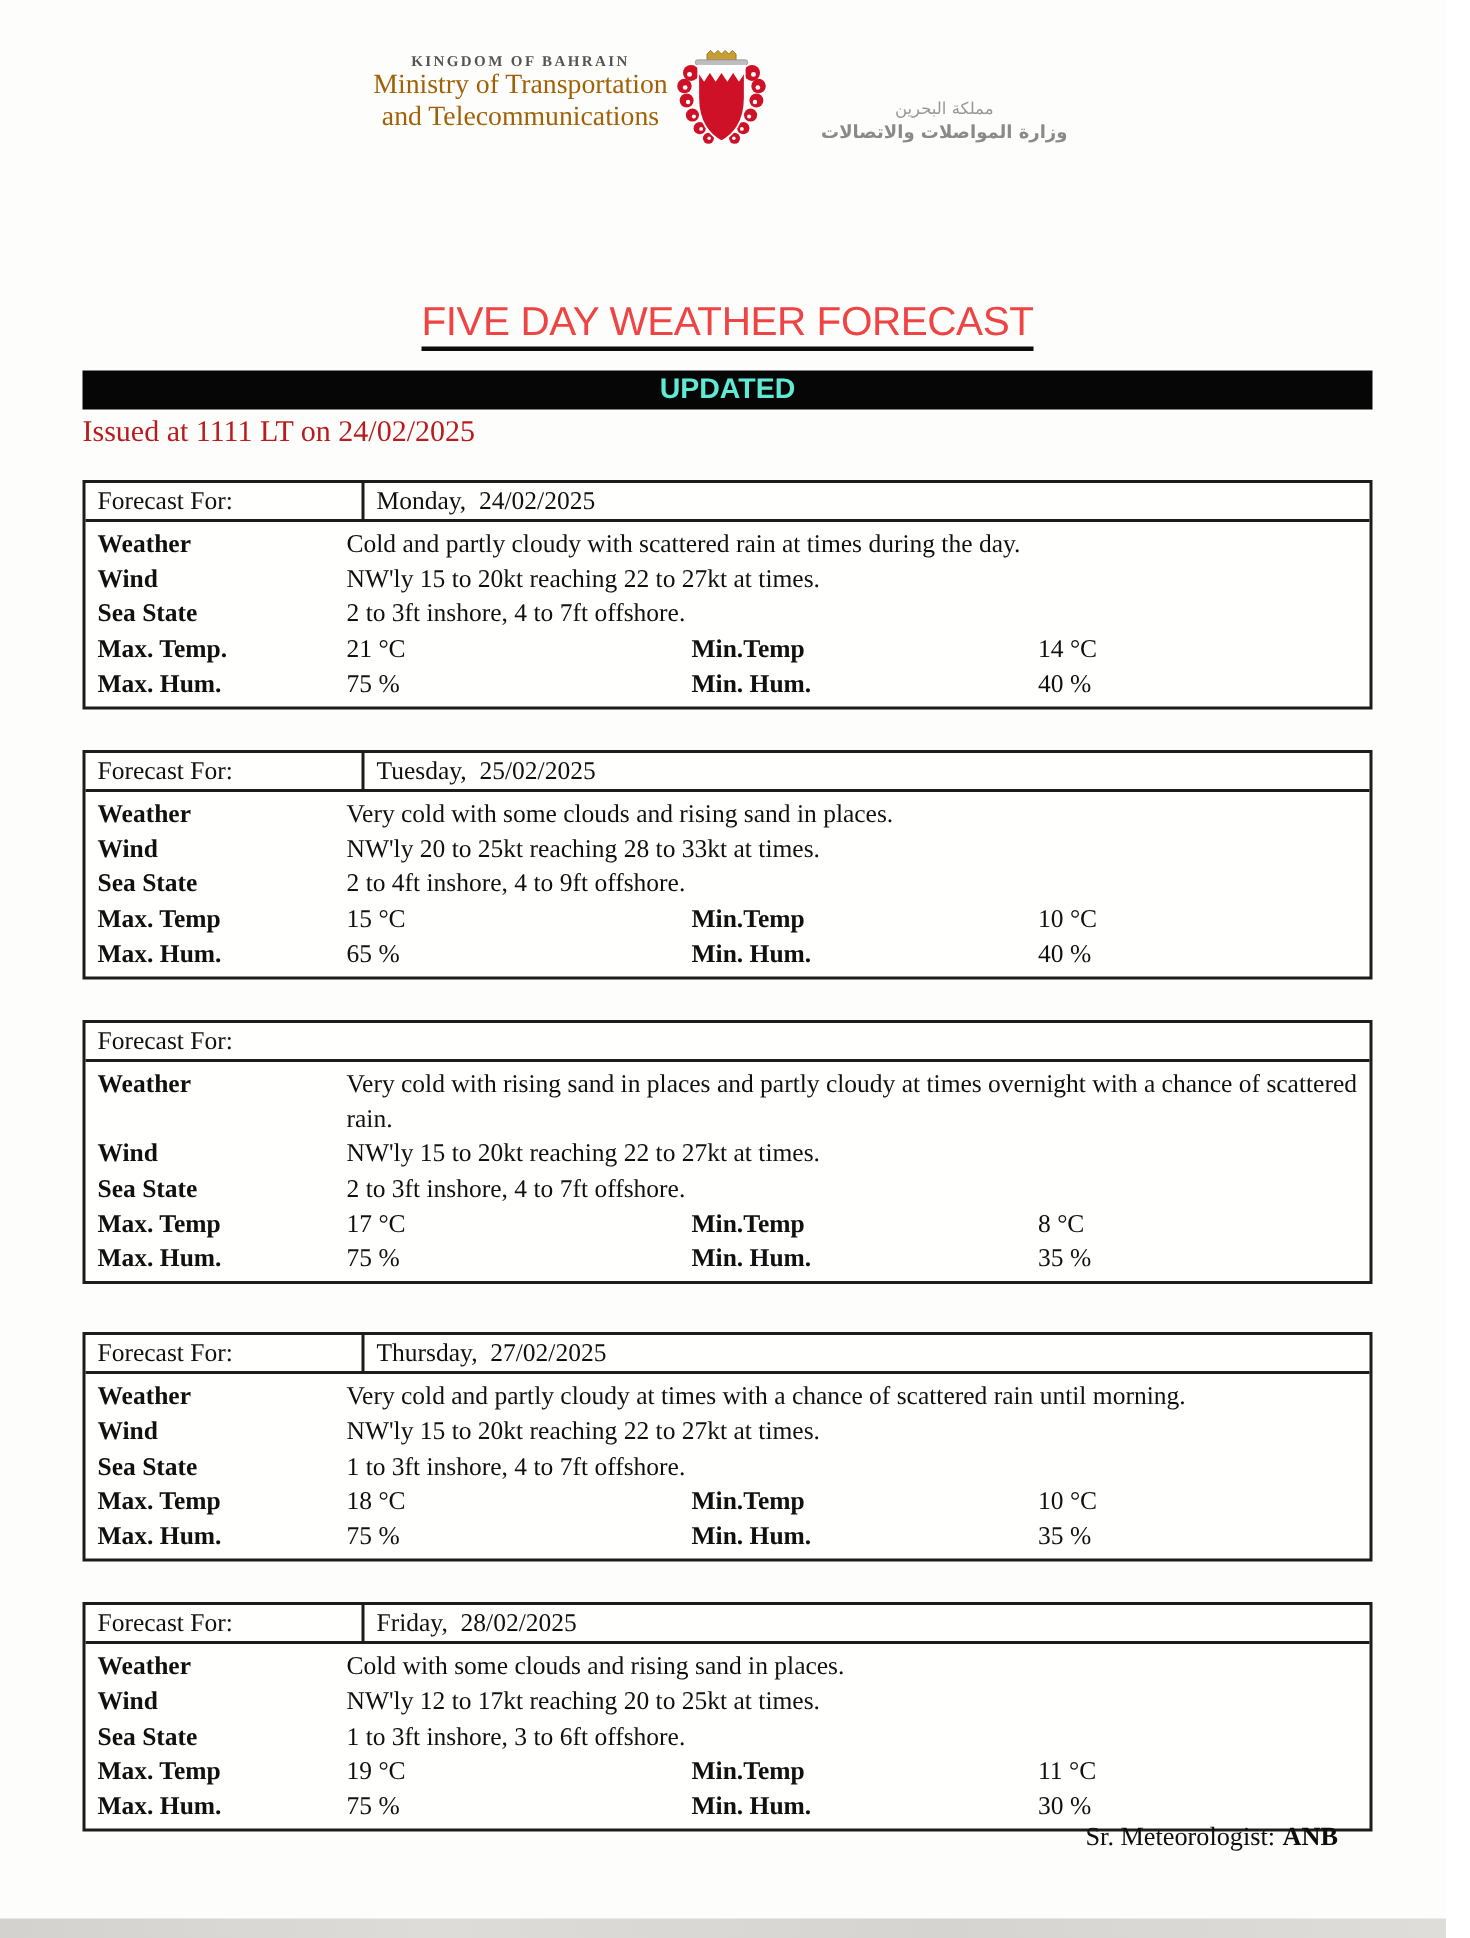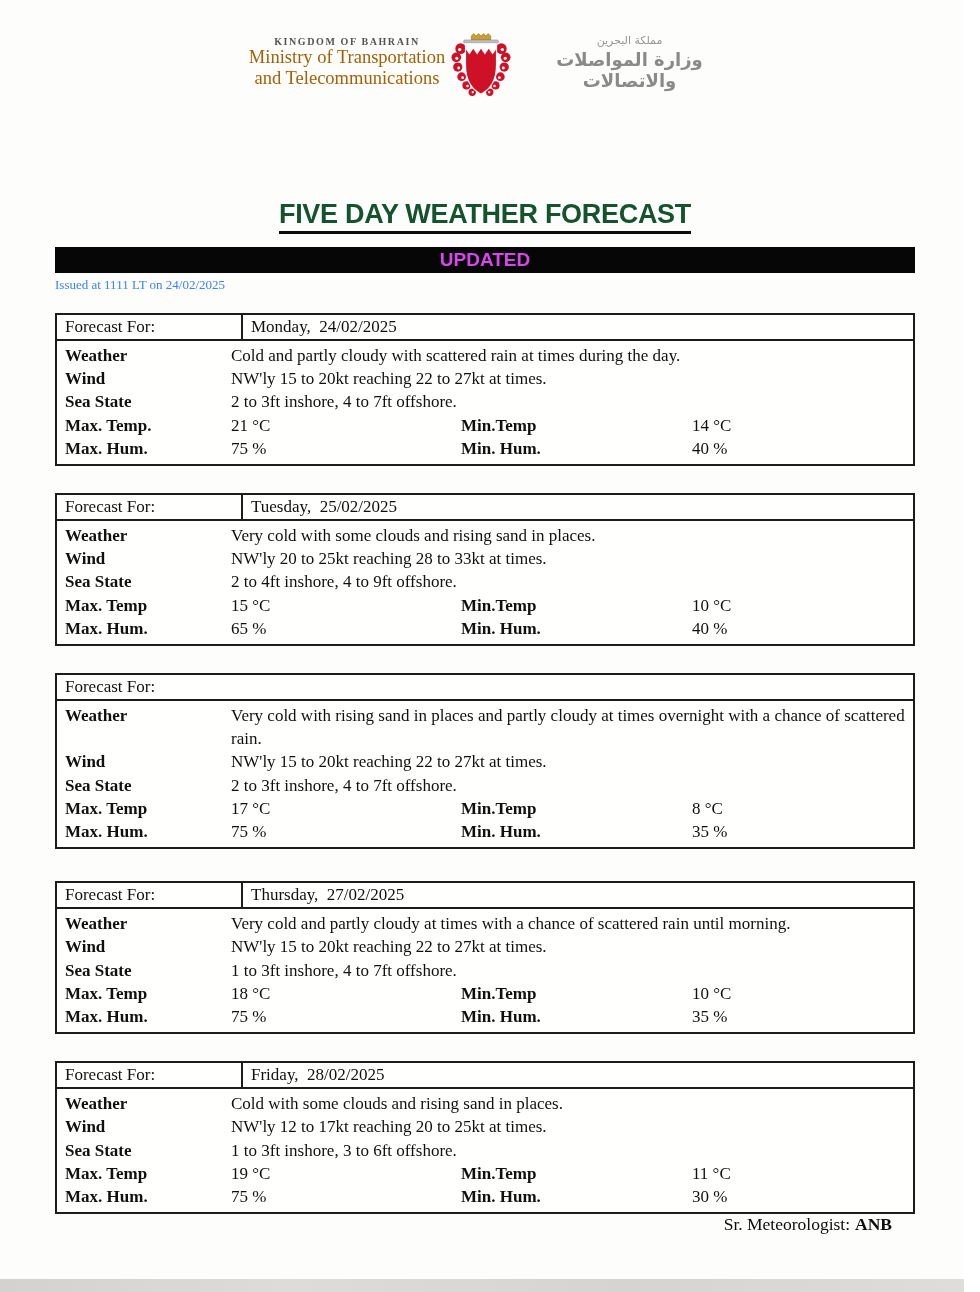--- a/index.html
+++ b/index.html
@@ -27,43 +27,43 @@
   .ministry-line {
     font-family: "Liberation Serif", serif;
     font-size: 18.5px; color: #a16207; line-height: 21px;
   }
   .emblem { position: absolute; left: 450px; top: 6px; }
   .ar-block {
     position: absolute; left: 532px; top: 10px; width: 195px;
     direction: rtl; text-align: center; color: #8f8f8f;
     font-family: "DejaVu Sans", sans-serif;
   }
-  .ar-small { font-size: 11px; color: #969696; }
-  .ar-big { font-size: 18px; font-weight: bold; color: #8a8a8a; margin-top: 2px; }
+  .ar-small { font-size: 11px; color: #969696; margin-top: 32px; }
+  .ar-big { font-size: 12px; font-weight: bold; color: #8a8a8a; margin-top: 2px; }
 
   
   .content { position: absolute; top: 199px; left: 55px; width: 860px; }
 
   .doc-title-wrap { text-align: center; }
   .doc-title {
     display: inline-block;
     font-family: "Liberation Sans", sans-serif;
-    font-size: 27px; font-weight: bold; letter-spacing: -0.3px;
-    color: #14532d;
+    font-size: 27px; font-weight: normal; letter-spacing: -0.3px;
+    color: #ef4444;
     border-bottom: 3.5px solid #0c0c0c;
     padding-bottom: 1px;
   }
   .updated-bar {
     margin-top: 13px;
-    background: #060606; color: #d946ef;
+    background: #060606; color: #5eead4;
     font-family: "Liberation Sans", sans-serif;
     font-size: 19px; font-weight: bold;
     text-align: center; line-height: 26px; height: 26px;
   }
-  .issued-line { margin-top: 4px; font-size: 13px; color: #3b82f6; }
+  .issued-line { margin-top: 4px; font-size: 20px; color: #b91c1c; }
 
   
   .ftable {
     border: 2px solid #1c1c1c;
     background: #fffffe;
     font-size: 17px;
     margin-top: 27px;
   }
   .ftable.first { margin-top: 20px; }
   .ftable.gap-lg { margin-top: 32px; }

